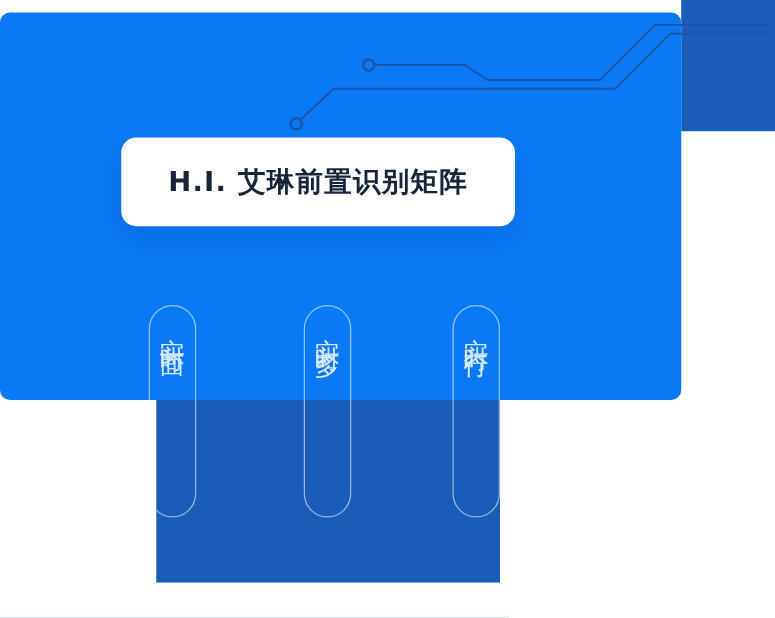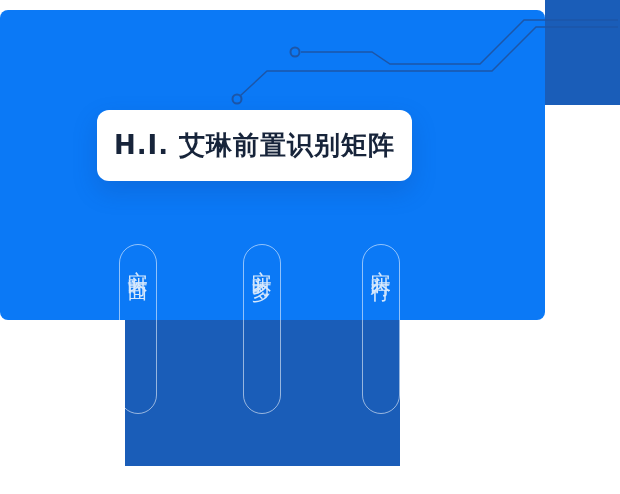--- a/index.html
+++ b/index.html
@@ -65,21 +65,21 @@
     height: 71px;
     background: #ffffff;
     border-radius: 12px;
     box-shadow: 0 10px 24px rgba(20, 60, 140, 0.22);
     display: flex;
     align-items: center;
     justify-content: center;
     z-index: 4;
   }
   .title-text {
-    font-size: 26px;
+    font-size: 22px;
     font-weight: 600;
     color: #17243a;
     letter-spacing: 1px;
     white-space: nowrap;
   }
 
   
   .pill {
     position: absolute;
     top: 244px;

